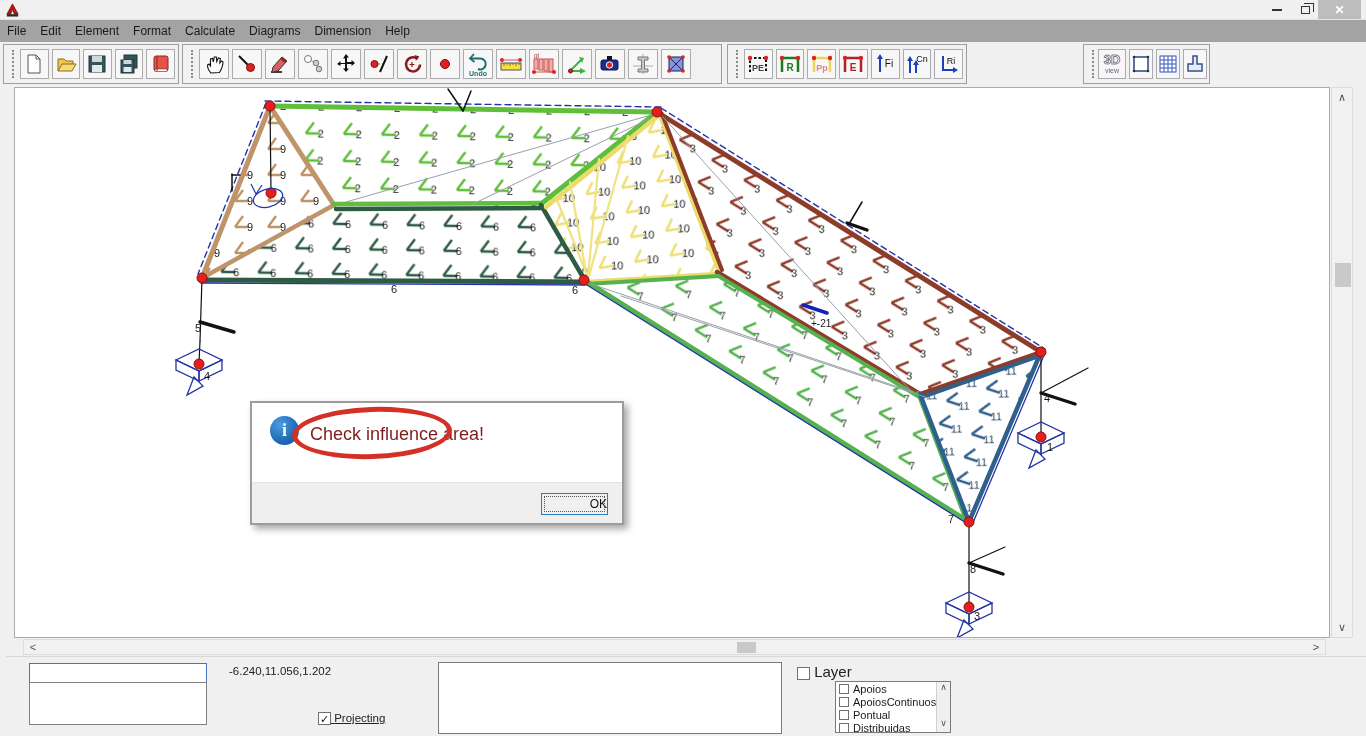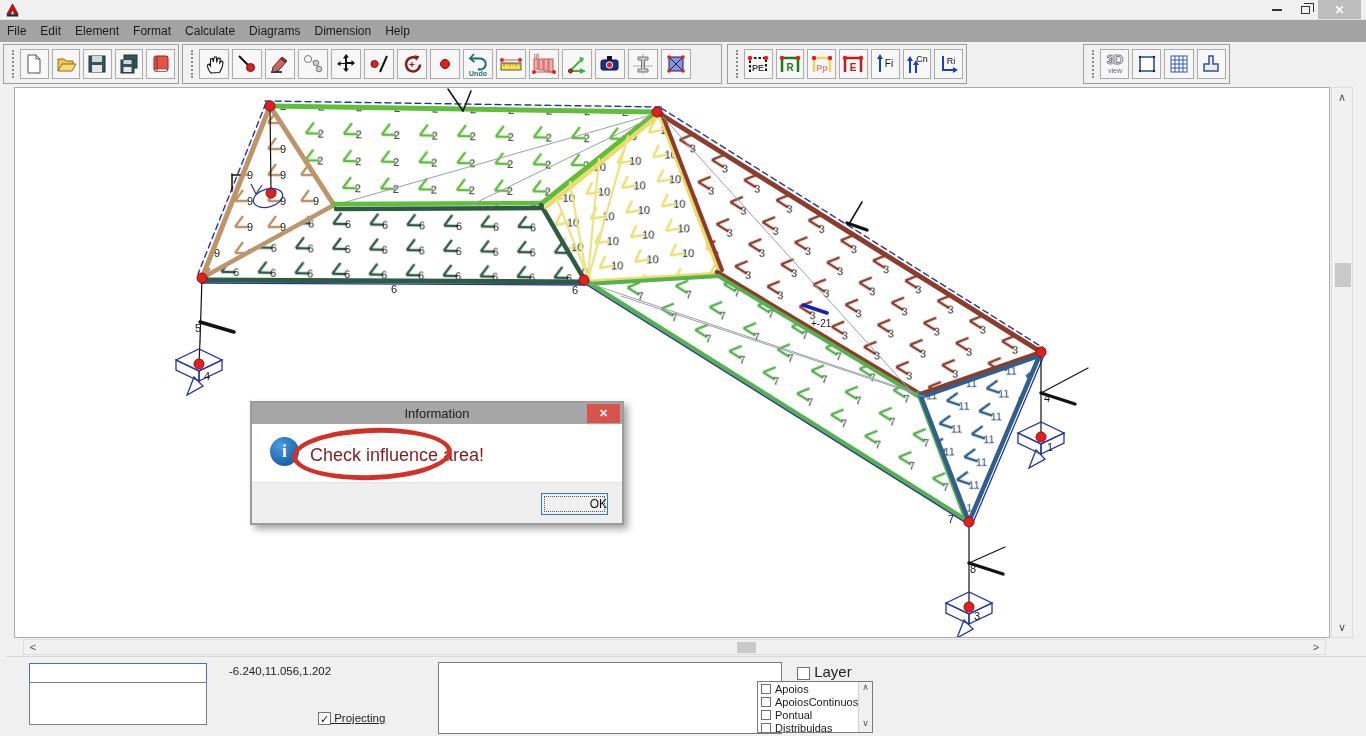--- a/index.html
+++ b/index.html
@@ -42,21 +42,21 @@
 
   
   #bottom { position:absolute; left:0; top:656px; width:1366px; height:80px; background:#F0F0F0; border-top:1px solid #D8D8D8;margin-left:6px; }
   #edit-small { position:absolute; left:23px; top:6px; width:178px; height:20px; background:#FFF; border:1px solid #4472C4; }
   #edit-big { position:absolute; left:23px; top:25px; width:178px; height:43px; background:#FFF; border:1px solid #808080; }
   #coords { position:absolute; left:223px; top:8px; font-size:11.5px; color:#222; }
   #msgbox { position:absolute; left:432px; top:5px; width:344px; height:72px; background:#FFF; border:1px solid #7A7A7A; }
   .chk { display:inline-block; width:13px; height:13px; background:#FFF; border:1px solid #707070; vertical-align:middle; text-align:center; line-height:12px; font-size:11px; color:#111; }
   #projecting { position:absolute; left:312px; top:55px; font-size:11.5px; color:#222;text-decoration:underline; }
   #layer-chk { position:absolute; left:791px; top:6px; font-size:15px; color:#222; }
-  #layerlist { position:absolute; left:751px; top:24px; width:116px; height:52px; background:#FFF; border:1px solid #7A7A7A; overflow:hidden; }
+  #layerlist { position:absolute; left:829px; top:24px; width:116px; height:52px; background:#FFF; border:1px solid #7A7A7A; overflow:hidden; }
   .lrow { height:13px; display:flex; align-items:center; padding-left:3px; font-size:11px; color:#1a1a1a; }
   .lrow .chk { width:10px; height:10px; line-height:9px; margin-right:4px; }
   #listscroll { position:absolute; right:0; top:0; width:14px; height:50px; background:#F0F0F0; border-left:1px solid #D0D0D0; }
   #listscroll div { text-align:center; font-size:9px; color:#555; height:14px; }
 
   
   #dialog { position:absolute; left:250px; top:401px; width:374px; height:124px; background:#FFF; border:2px solid #9C9C9C; box-shadow:4px 4px 7px rgba(0,0,0,0.35); z-index:50; }
   #dlg-title { height:21px; background:#A6A6A6; text-align:center; font-size:13px; color:#1b1b1b; line-height:21px; }
   #dlg-close { position:absolute; right:2px; top:1px; width:33px; height:19px; background:#D9534A; color:#FFF; font-size:11px; font-weight:bold; text-align:center; line-height:19px; }
   #dlg-body { position:relative; height:58px; background:#FFF; }
@@ -306,21 +306,21 @@
           <svg width="24" height="24" viewBox="0 0 24 24">
             <path d="M6,4 V18 H17" fill="none" stroke="#1A3FBF" stroke-width="2"></path>
             <path d="M21,18 l-5,-3 v6 z" fill="#1A3FBF"></path>
             <path d="M6,2 l-3,5 h6 z" fill="#1A3FBF" opacity="0"></path>
             <text x="14" y="12" text-anchor="middle" font-size="9" fill="#111">Ri</text>
           </svg>
         </button>
     </div>
 
 
-    <div class="tpanel" style="left:1083px;width:147px;">
+    <div class="tpanel" style="left:1083px;width:127px;">
       <button class="tb">
           <svg width="26" height="26" viewBox="0 0 26 26">
             <text x="13" y="13" text-anchor="middle" font-size="13" font-weight="bold" fill="#FFF" stroke="#778" stroke-width="0.9">3D</text>
             <text x="13" y="22" text-anchor="middle" font-size="7" fill="#667">view</text>
           </svg>
         </button>
       <button class="tb">
           <svg width="22" height="22" viewBox="0 0 22 22">
             <rect x="4" y="4" width="14" height="14" fill="#FFF" stroke="#33508F" stroke-width="1.6"></rect>
             <circle cx="4" cy="4" r="1.3" fill="#333"></circle>
@@ -525,21 +525,20 @@
           </div>
         </div>
       <div id="listscroll">
         <div>∧</div>
         <div style="margin-top:22px;">∨</div>
       </div>
     </div>
   </div>
 
   <div id="dialog">
-    <div id="dlg-title">Information</div>
     <div id="dlg-close">✕</div>
     <div id="dlg-body">
       <div id="dlg-info-icon">i</div>
       <div id="dlg-msg">Check influence area!</div>
       <div id="dlg-ellipse"></div>
     </div>
     <div id="dlg-footer">
       <div id="dlg-ok">OK</div>
     </div>
   </div>

